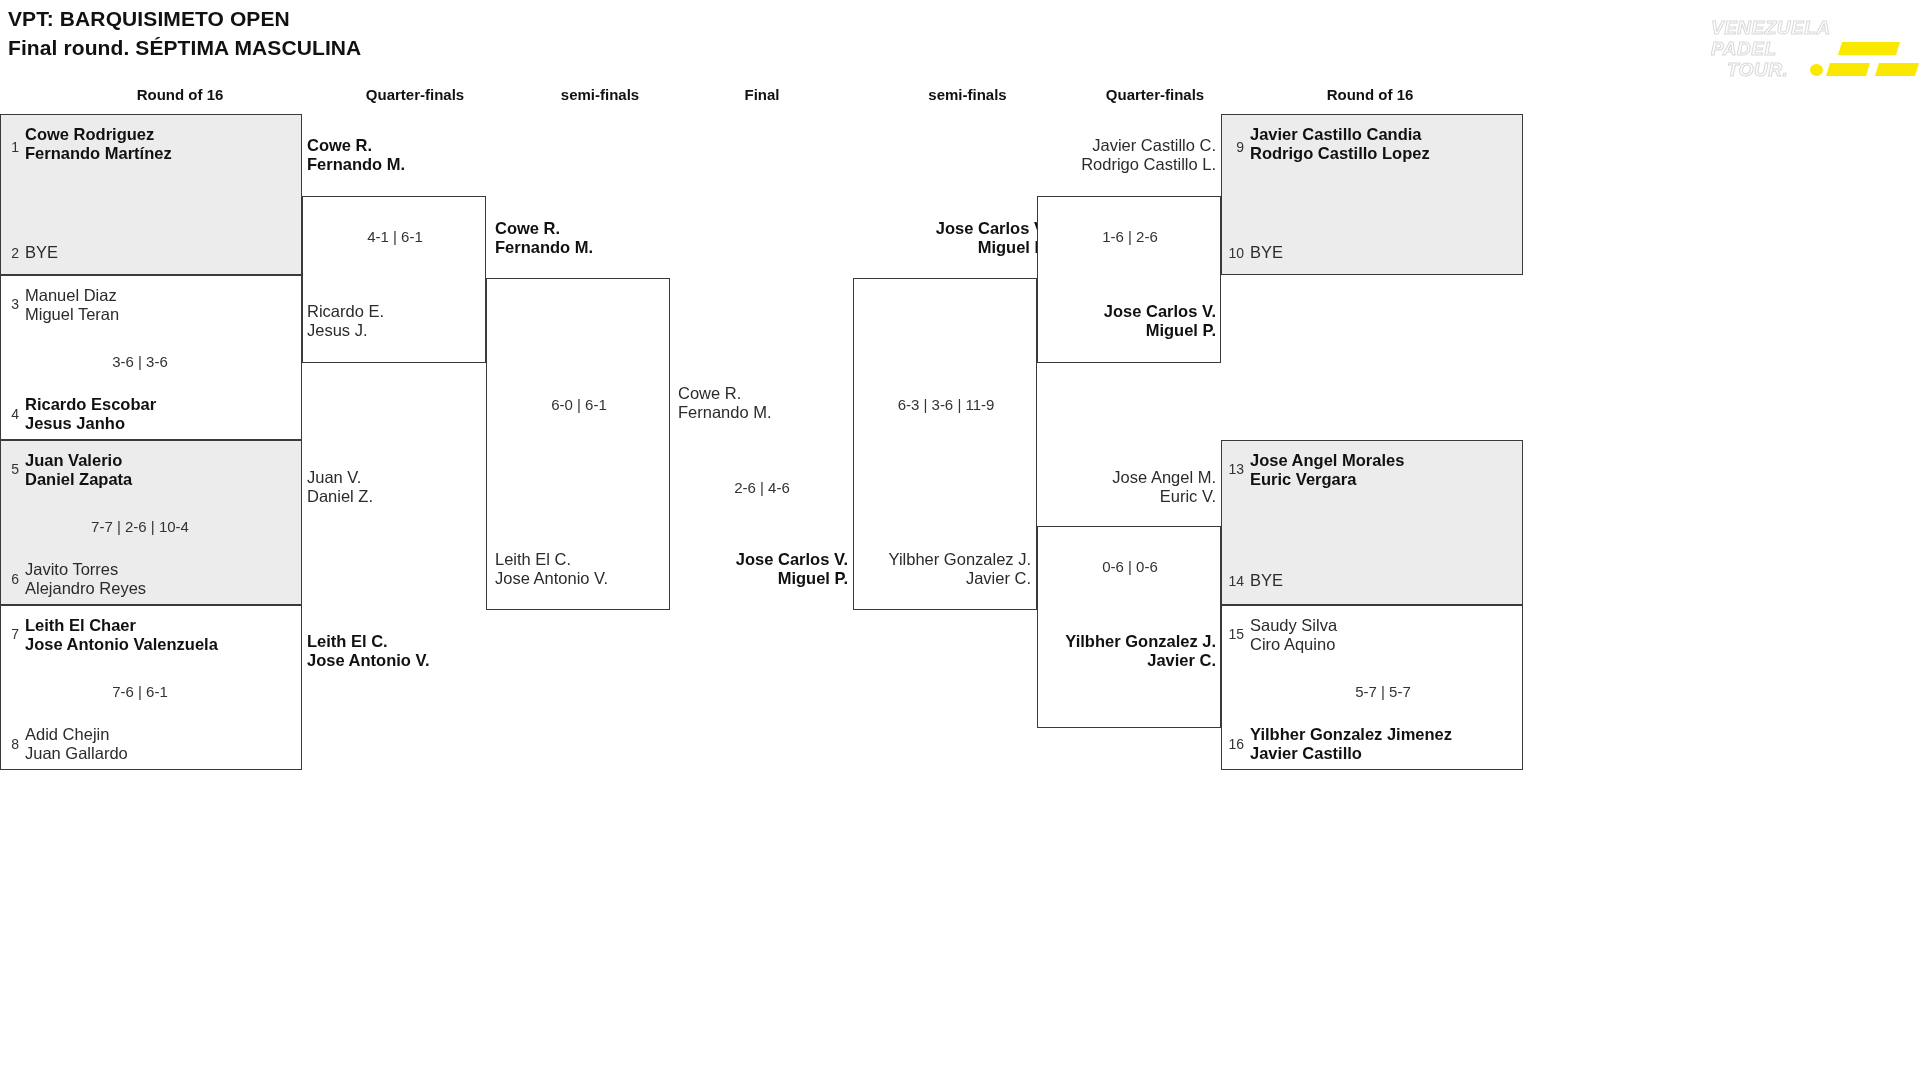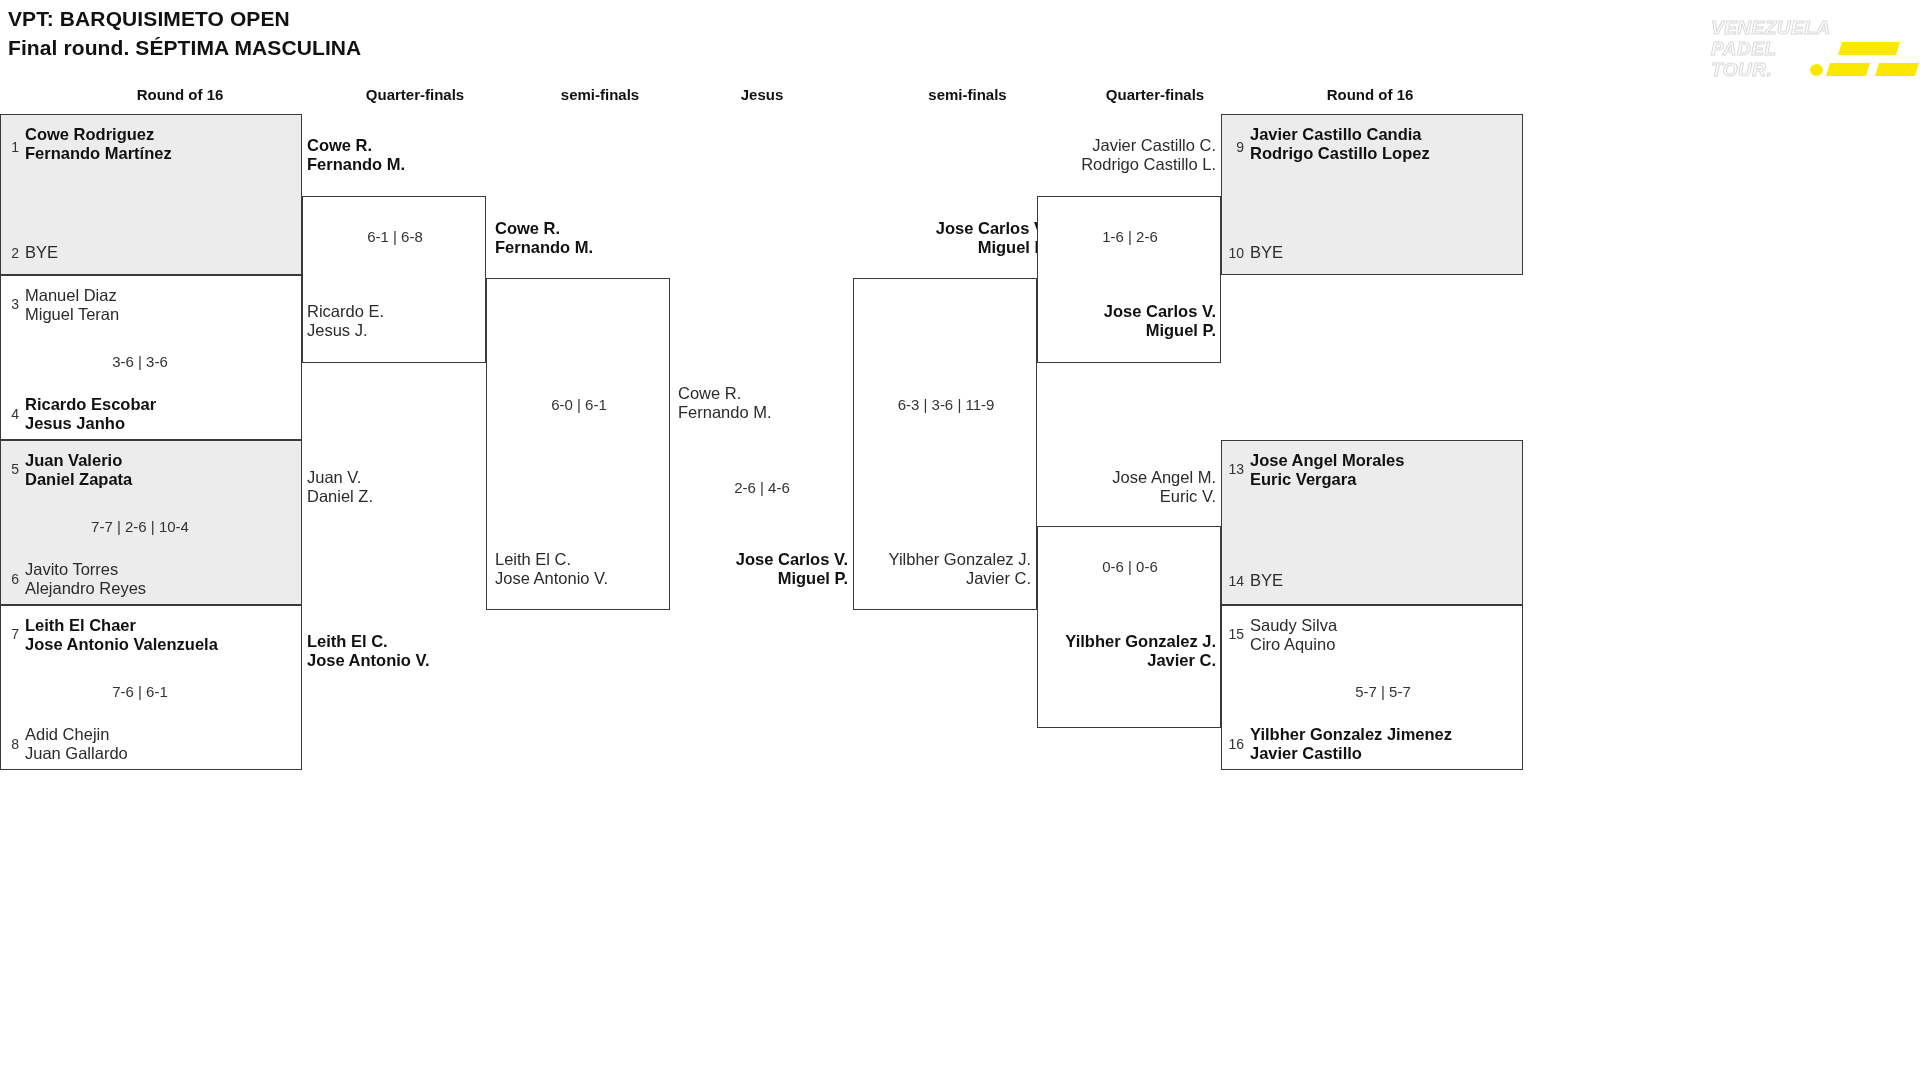--- a/index.html
+++ b/index.html
@@ -19,21 +19,21 @@
   .logo { position: absolute; right: 18px; top: 16px; width: 195px; height: 68px; }
   .logo-txt {
     position: absolute; left: 4px;
     font-style: italic; font-weight: 700; letter-spacing: .5px;
     color: transparent;
     -webkit-text-stroke: 1px #d8d8d8;
     text-shadow: 0 0 0 transparent;
   }
   .logo-txt.l1 { top: 1px;  font-size: 19px; }
   .logo-txt.l2 { top: 22px; font-size: 19px; }
-  .logo-txt.l3 { top: 43px; font-size: 19px; }
+  .logo-txt.l3 { top: 43px; font-size: 19px; margin-left: 16px; }
   .bar { position: absolute; background: #fbe800; transform: skewX(-17deg); }
   .bar.b1 { left: 133px; top: 26px; width: 58px; height: 13px; }
   .bar.b2 { left: 121px; top: 47px; width: 40px; height: 13px; }
   .bar.b3 { left: 170px; top: 47px; width: 40px; height: 13px; }
   .dot    { position: absolute; left: 103px; top: 48px; width: 13px; height: 12px;
             background: #fbe800; border-radius: 50%; }
 
   
   .round-head {
     position: absolute; top: 86px;
@@ -84,21 +84,21 @@
     <div class="logo-txt l3">TOUR.</div>
     <div class="bar b1"></div>
     <div class="bar b2"></div>
     <div class="bar b3"></div>
     <div class="dot"></div>
   </div>
 
   <div class="round-head" style="left:60px;width:240px">Round of 16</div>
   <div class="round-head" style="left:300px;width:230px">Quarter-finals</div>
   <div class="round-head" style="left:490px;width:220px">semi-finals</div>
-  <div class="round-head" style="left:672px;width:180px">Jesus</div>
+  <div class="round-head" style="left:672px;width:180px">Final</div>
   <div class="round-head" style="left:860px;width:215px">semi-finals</div>
   <div class="round-head" style="left:1040px;width:230px">Quarter-finals</div>
   <div class="round-head" style="left:1250px;width:240px">Round of 16</div>
 
   <div class="cell shade" style="left:0px;top:114px;width:302px;height:161px">
     <div class="seed" style="left:0px;top:24px;width:18px">1</div>
     <div class="names win" style="left:24px;top:10px">Cowe Rodriguez</div>
     <div class="names win" style="left:24px;top:29px">Fernando Martínez</div>
     <div class="seed" style="left:0px;top:130px;width:18px">2</div>
     <div class="names" style="left:24px;top:128px">BYE</div>
@@ -131,21 +131,21 @@
     <div class="score ctr" style="left:24px;top:77px;width:230px">7-6 | 6-1</div>
     <div class="seed" style="left:0px;top:130px;width:18px">8</div>
     <div class="names" style="left:24px;top:119px">Adid Chejin</div>
     <div class="names" style="left:24px;top:138px">Juan Gallardo</div>
   </div>
 
   <div class="names win" style="left:307px;top:136px">Cowe R.</div>
   <div class="names win" style="left:307px;top:155px">Fernando M.</div>
 
   <div class="cell" style="left:302px;top:196px;width:184px;height:167px">
-    <div class="score ctr" style="left:0px;top:31px;width:184px">6-1 | 6-8</div>
+    <div class="score ctr" style="left:0px;top:31px;width:184px">4-1 | 6-1</div>
   </div>
   <div class="names" style="left:307px;top:302px">Ricardo E.</div>
   <div class="names" style="left:307px;top:321px">Jesus J.</div>
 
   <div class="names" style="left:307px;top:468px">Juan V.</div>
   <div class="names" style="left:307px;top:487px">Daniel Z.</div>
 
   <div class="names win" style="left:307px;top:632px">Leith El C.</div>
   <div class="names win" style="left:307px;top:651px">Jose Antonio V.</div>
 

